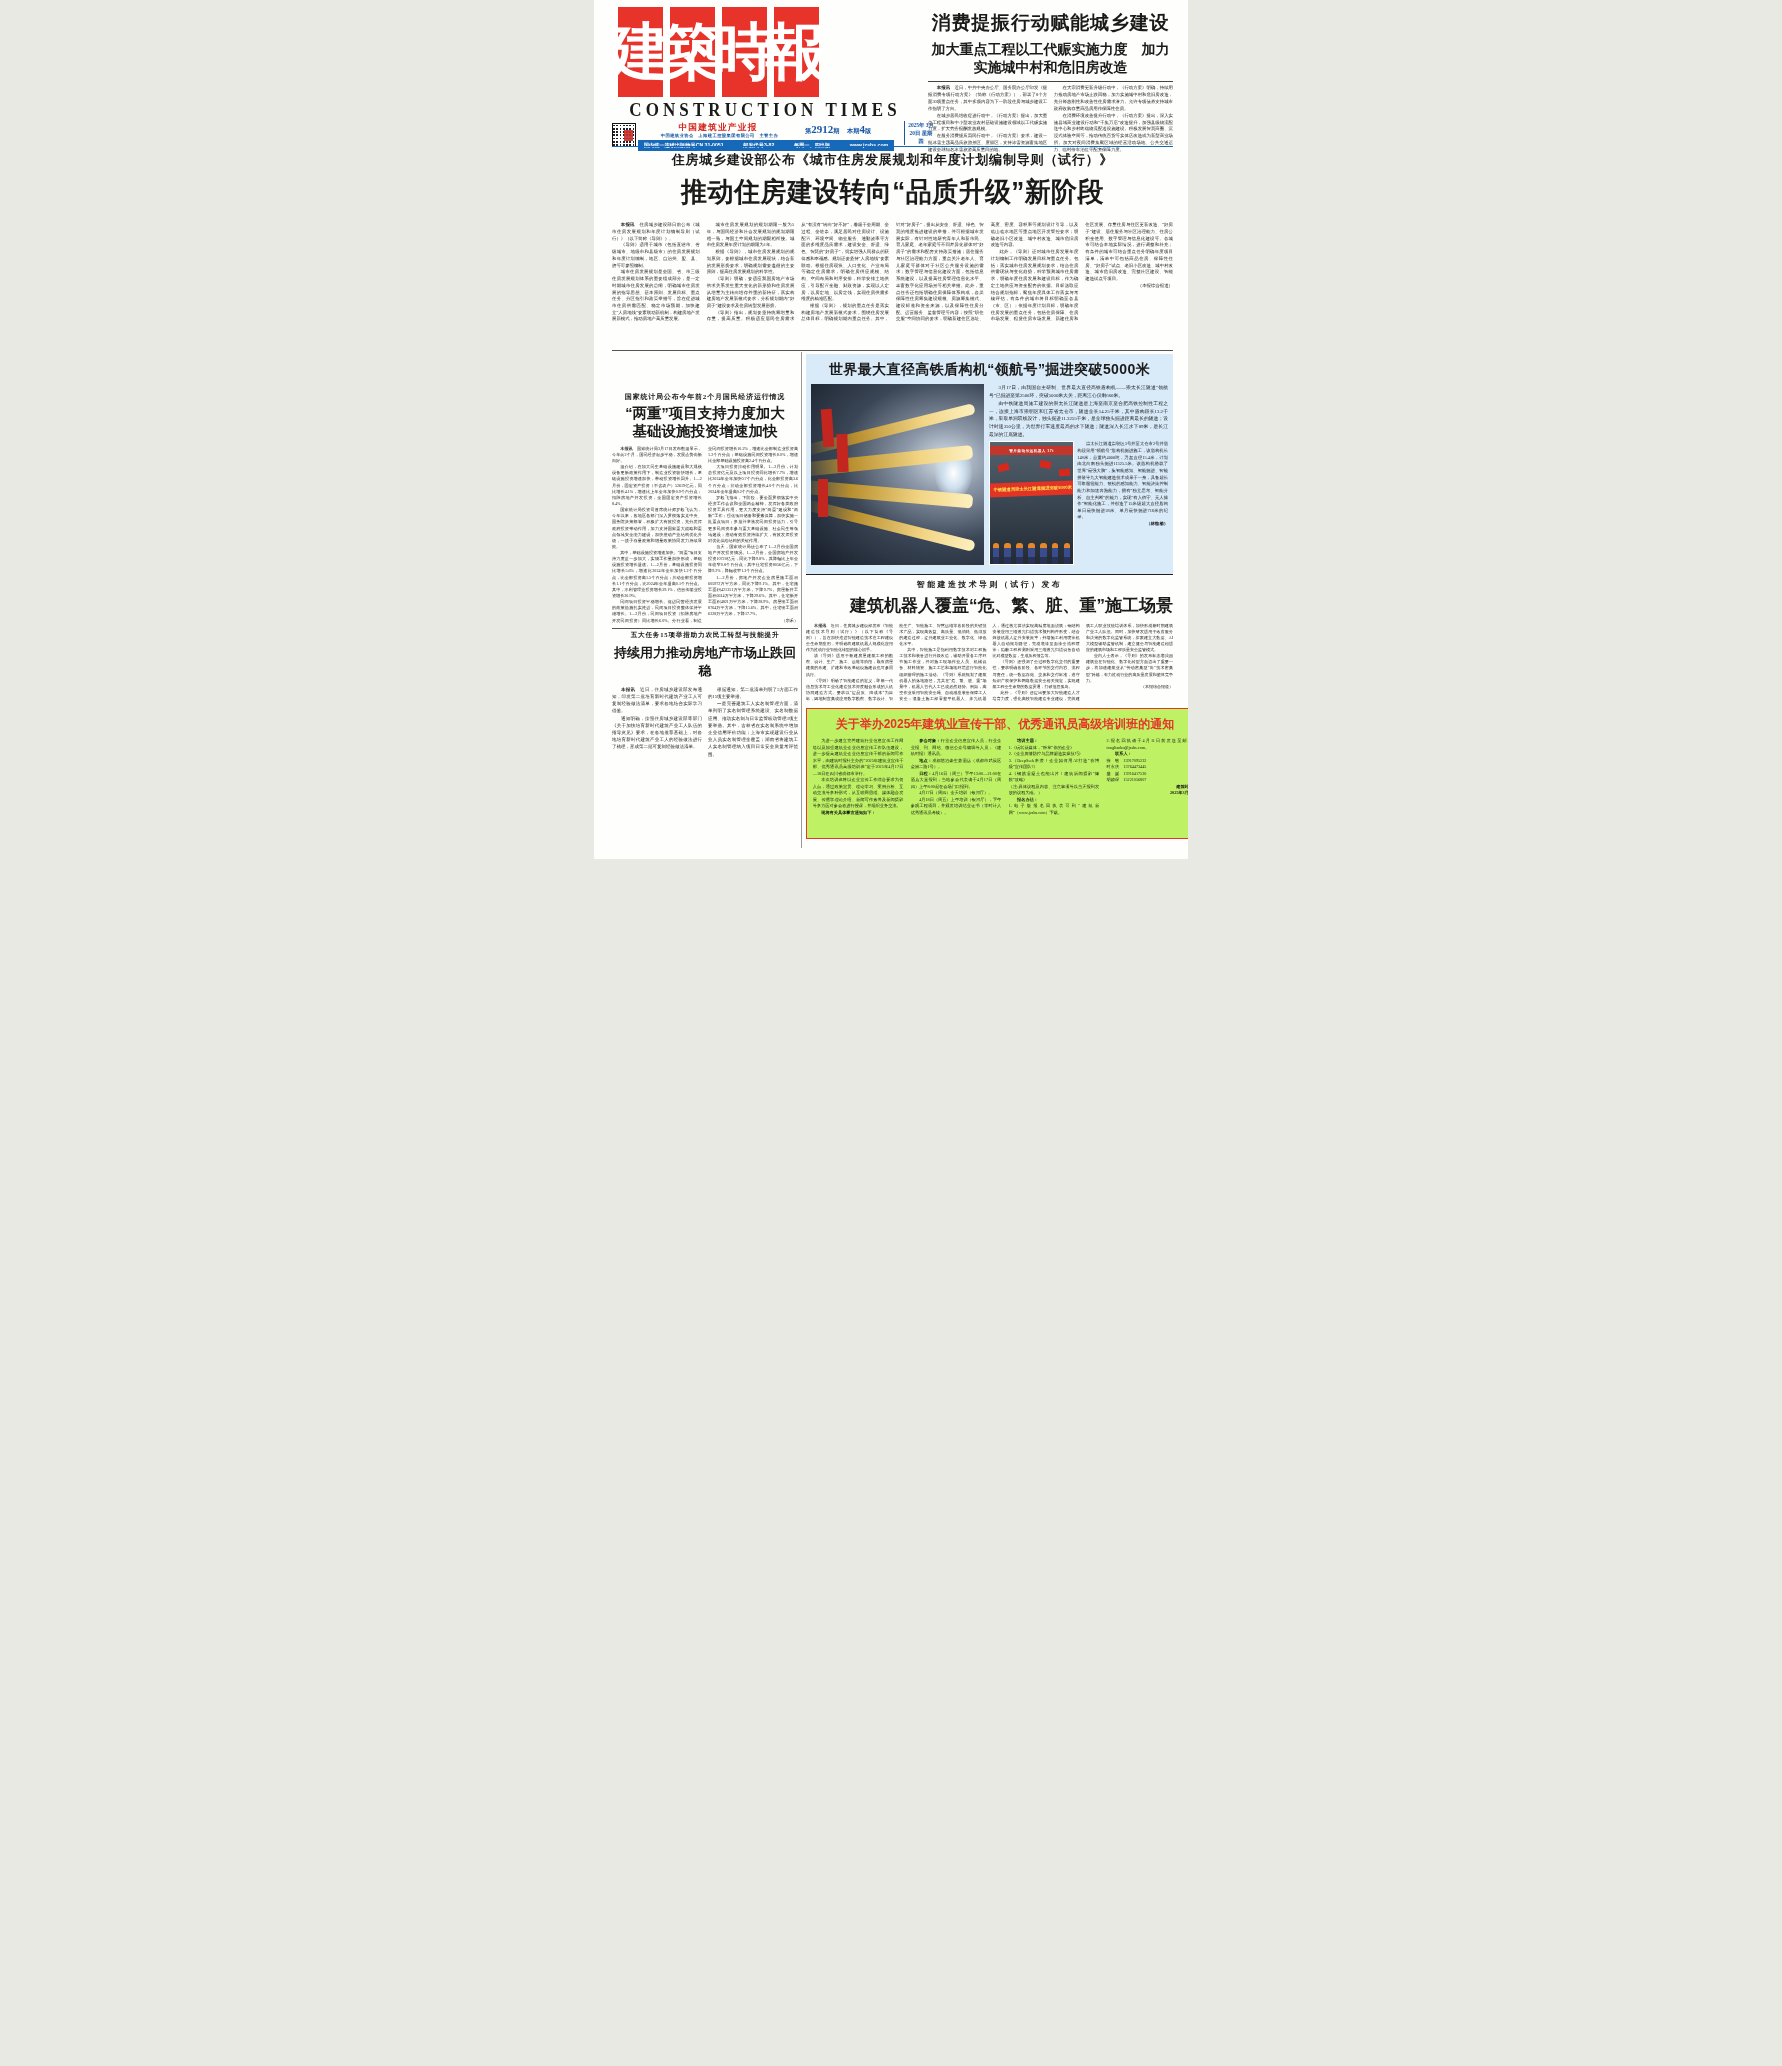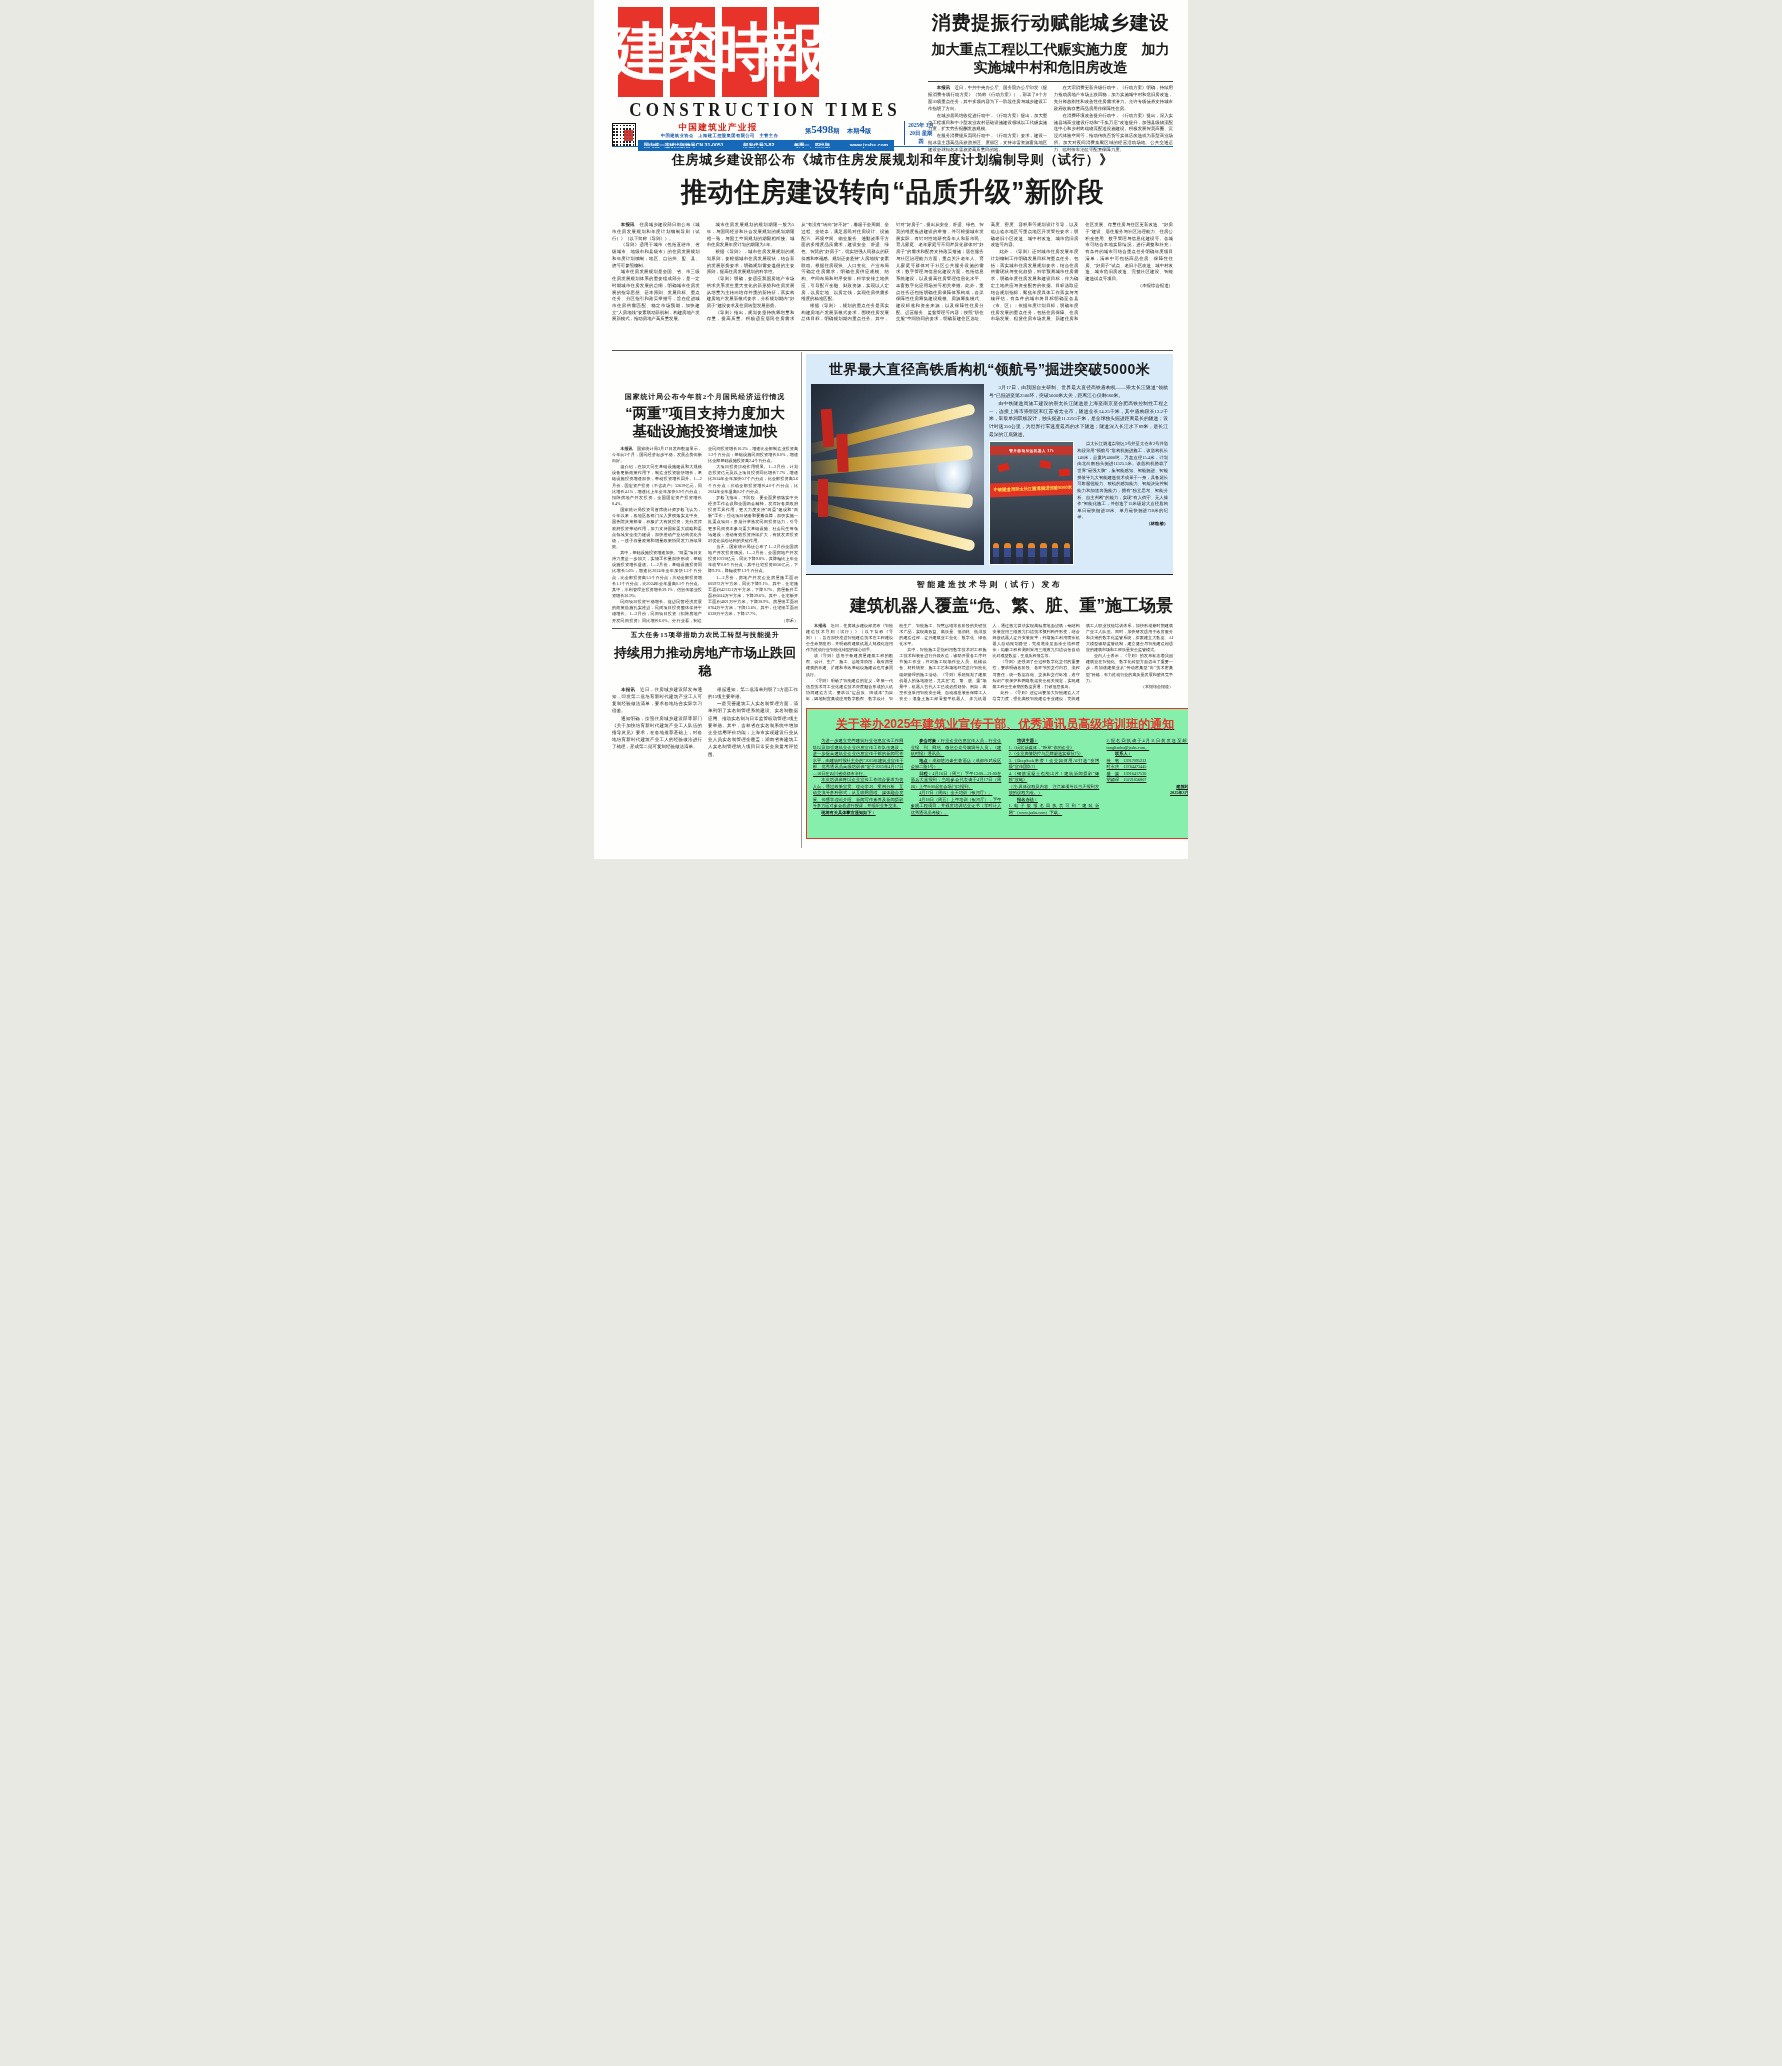--- a/index.html
+++ b/index.html
@@ -103,21 +103,21 @@
   .feature-text-bottom{flex:1;overflow:hidden;}
   .feature-text-bottom .feature-text{font-size:4.3px;line-height:1.55;}
   .feature-byline{text-align:right;font-weight:700;}
   
   .robot{position:absolute;left:212px;top:579px;width:367px;}
   .robot .kicker{font-size:7.9px;letter-spacing:2.5px;font-family:Liberation Mono, monospace;}
   .robot .headline{font-size:17px;margin-top:4.1px;text-align:right;}
   .robot-body{margin-top:5.8px;column-count:4;column-gap:6.2px;font-size:4px;line-height:1.52;height:88px;}
   
   .notice{position:absolute;left:212px;top:708px;width:398px;height:131px;border:1.7px solid #e8332a;
-      box-sizing:border-box;background:#86efac;padding:4.1px 5.8px;text-decoration:underline;}
+      box-sizing:border-box;background:#bef264;padding:4.1px 5.8px;}
   .notice-title{color:#e8332a;text-align:center;font-family:"Liberation Sans",sans-serif;
       font-weight:900;font-size:12px;margin:3.3px 0 5px;}
   .notice-body{column-count:4;column-gap:7.4px;font-size:4.2px;line-height:1.55;height:96px;text-align:justify;overflow:hidden;}
   .notice-body p{margin:0;text-indent:2em;}
   .notice-body p.bold{font-weight:700;}
   .notice-body p.plain{text-indent:0;}
   .notice-body p.right{text-align:right;text-indent:0;font-weight:700;}
 </style>
 </head>
 <body>
@@ -132,21 +132,21 @@
         <p>報</p>
       </div>
     <div class="mast-english">CONSTRUCTION  TIMES</div>
     <div class="mast-info">
       <div class="qr">
           <div class="seal"></div>
         </div>
       <div class="paper-name">中国建筑业产业报</div>
       <div class="organizer">中国建筑业协会　上海建工控股集团有限公司　主管主办</div>
       <div class="issue">
-        <span>第</span><span class="big">5498</span><span>期</span>
+        <span>第</span><span class="big">2912</span><span>期</span>
         　<span>本期</span><span class="big">4</span><span>版</span>
       </div>
       <div class="mast-date">2025年 3月20日 星期四</div>
       <div class="mast-bar">
           <p>国内统一连续出版物号CN 31-0051</p>
           <p>邮发代号3-82</p>
           <p>每周一、四出版</p>
           <p>www.jzsbs.com</p>
         </div>
     </div>

